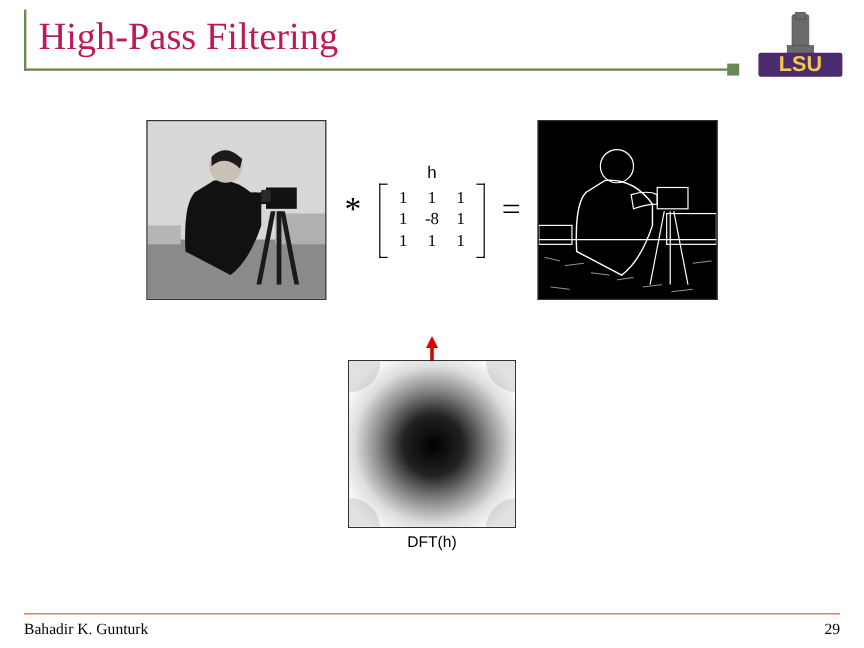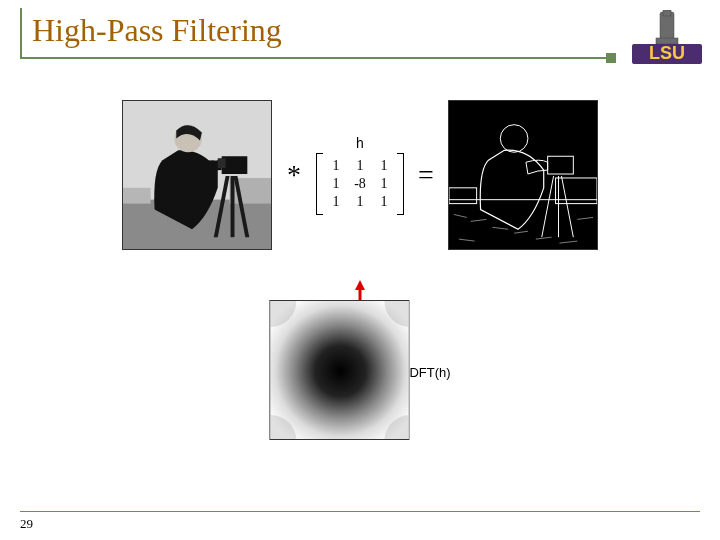--- a/index.html
+++ b/index.html
@@ -24,21 +24,21 @@
     content: "";
     position: absolute;
     right: -6px;
     bottom: -6px;
     width: 10px;
     height: 10px;
     background: #6a8a55;
   }
   .title {
     font-size: 32px;
-    color: #a16207;
+    color: #be185d;
     font-weight: normal;
   }
   .logo {
     position: absolute;
     right: 16px;
     top: 10px;
     width: 74px;
     height: 56px;
     text-align: center;
   }
@@ -114,21 +114,21 @@
     width: 4px;
     height: 50px;
   }
   .arrow svg { display:block; }
 
   .dft-wrap {
     position: absolute;
     left: 50%; transform: translateX(-50%);
     top: 210px;
     display: flex;
-    flex-direction: row;
+    flex-direction: column;
     align-items: center;
   }
   .dft-img {
     width: 140px; height: 140px;
     border: 1px solid #333;
     position: relative;
     overflow: hidden;
   }
   .dft-label {
     font-size: 13px;
@@ -287,14 +287,15 @@
         <circle cx="0" cy="140" r="26" fill="#aaa" opacity="0.35"></circle>
         <circle cx="140" cy="140" r="26" fill="#aaa" opacity="0.35"></circle>
       </svg>
     </div>
     <div class="dft-label">DFT(h)</div>
   </div>
 
 </div>
 
 <div class="footer">
+  <div class="left">Bahadir K. Gunturk</div>
   <div class="right">29</div>
 </div>
 
 </body></html>

